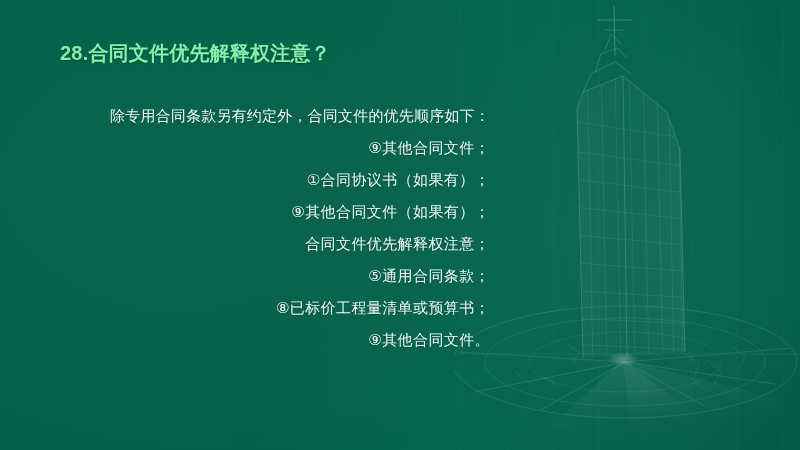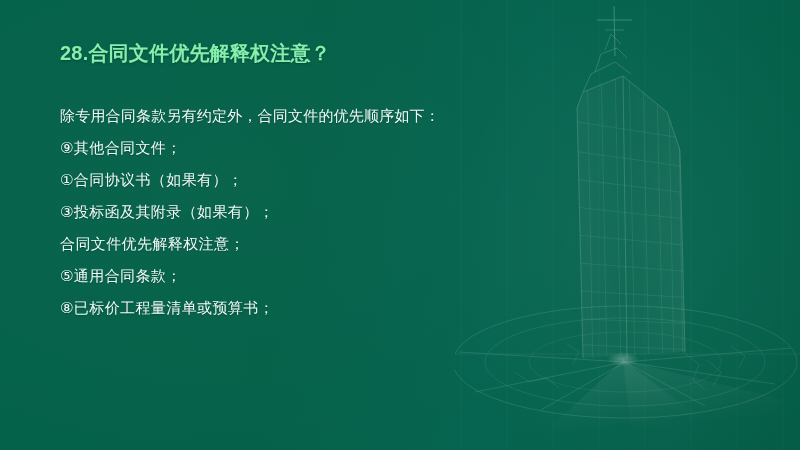--- a/index.html
+++ b/index.html
@@ -81,20 +81,21 @@
     color: #86efac;
     white-space: nowrap;
     text-shadow: 0 1px 2px rgba(0,0,0,0.28);
     margin-left: 24px;
   }
   .body-block {
     position: absolute;
     left: 60px;
     top: 100px;
     width: 430px;
+    text-align: right;
   }
   .body-line {
     font-size: 15px;
     line-height: 32px;
     color: #f2fbf7;
     white-space: nowrap;
     letter-spacing: 0.4px;
     text-shadow: 0 1px 1px rgba(0,0,0,0.22);
   }
   .body-line.lead { letter-spacing: 0.2px; }
@@ -199,19 +200,20 @@
   </div>
 
   <div class="bg-vignette"></div>
 
   <div class="title">28.合同文件优先解释权注意？</div>
 
   <div class="body-block">
     <div class="body-line lead">除专用合同条款另有约定外，合同文件的优先顺序如下：</div>
     <div class="body-line">⑨其他合同文件；</div>
     <div class="body-line">①合同协议书（如果有）；</div>
-    <div class="body-line">③投标函及其附录（如果有）；</div>
+    <div class="body-line">⑨其他合同文件（如果有）；</div>
     <div class="body-line">合同文件优先解释权注意；</div>
     <div class="body-line">⑤通用合同条款；</div>
     <div class="body-line">⑧已标价工程量清单或预算书；</div>
+    <div class="body-line">⑨其他合同文件。</div>
   </div>
 
 </div>
 
 </body></html>

